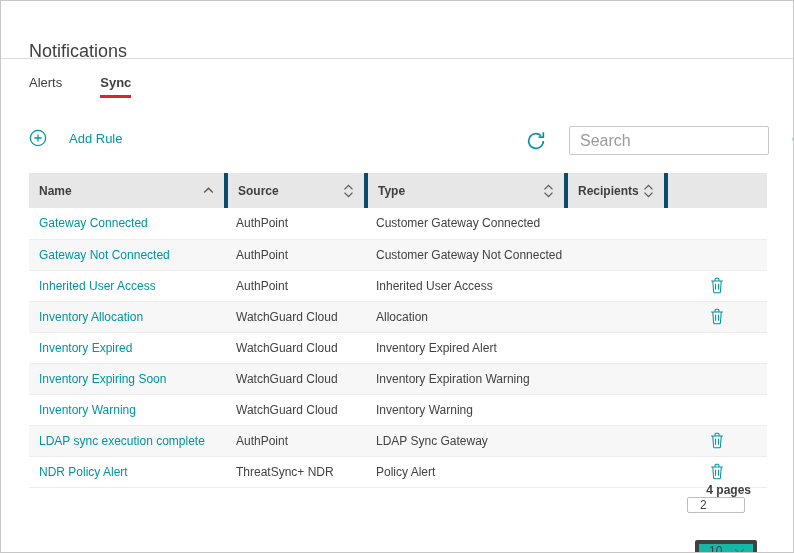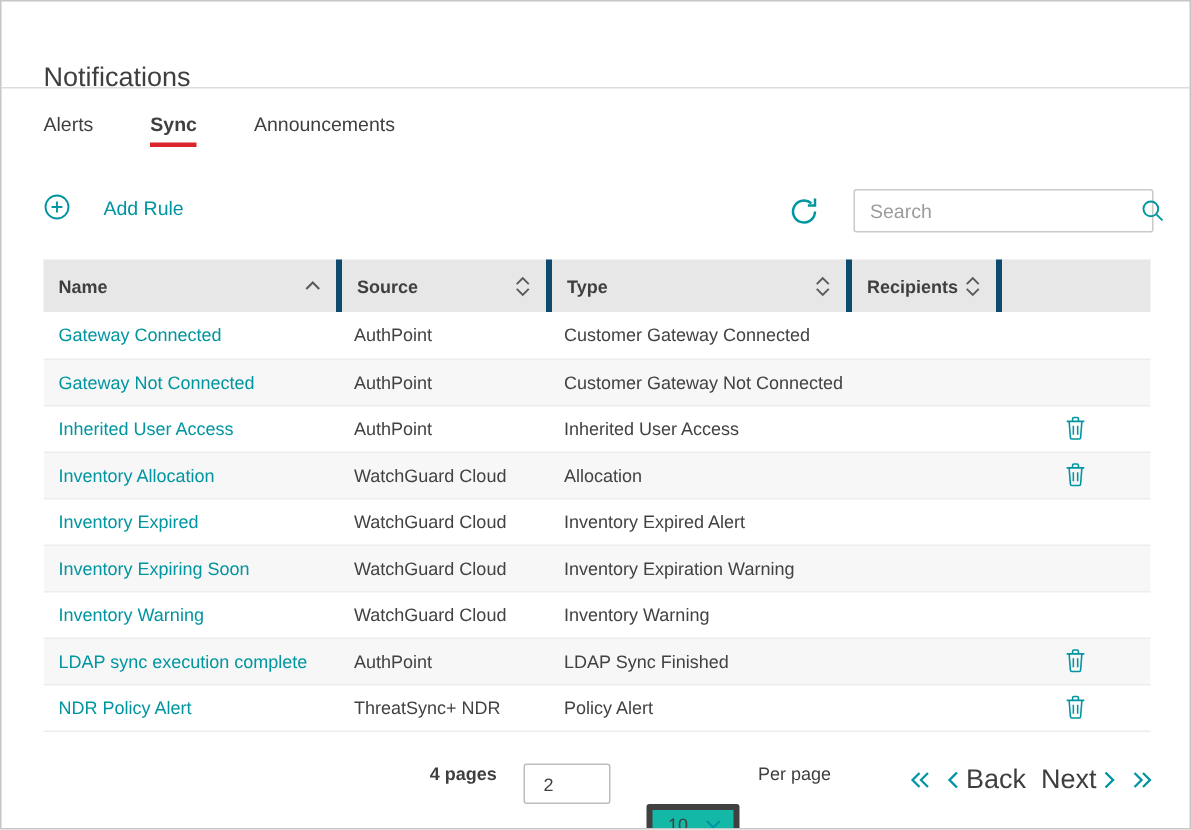--- a/index.html
+++ b/index.html
@@ -43,21 +43,21 @@
   }
   .search-box {
     position:absolute; right:0; top:0;
     width:200px; height:29px;
     border:1px solid #c9c9c9; border-radius:2px; background:#fff;
     display:flex; align-items:center;
   }
   .search-box input {
     flex:1; border:none; outline:none; background:transparent;
     font-family:"Liberation Sans", sans-serif;
-    font-size:13px; color:#424242; padding:0 4px 0 10px;
+    font-size:16px; color:#424242; padding:0 4px 0 10px;
   }
   .search-box input::placeholder { color:#9b9b9b; }
   .search-icon-wrap { width:28px; display:flex; justify-content:center; cursor:pointer; }
 
   table.rules-table {
     position:absolute; left:28px; top:172px; width:738px;
     border-collapse:collapse; table-layout:fixed; font-size:12px;
   }
   .rules-table th {
     background:#e7e7e7; height:35px; font-weight:700; color:#3f3f3f;
@@ -69,22 +69,22 @@
   .rules-table td {
     height:31px; padding:0 10px; color:#424242;
     border-bottom:1px solid #ededed; white-space:nowrap; overflow:hidden;
   }
   .rules-table tbody tr:nth-child(even) { background:#f7f7f7; }
   .rule-link { color:#0095a0; text-decoration:none; cursor:pointer; }
   td.action-cell { text-align:center; padding:0; }
   .trash-btn { background:none; border:none; cursor:pointer; padding:2px 4px; }
 
   .pagination {
-    position:absolute; right:24px; top:508px; height:28px;
-    display:flex; align-items:flex-start; font-size:12px; color:#3f3f3f;
+    position:absolute; right:24px; top:482px; height:28px;
+    display:flex; align-items:flex-end; font-size:12px; color:#3f3f3f;flex-direction:column;
   }
   .pages-label { font-weight:700; margin-right:18px; }
   .page-input {
     width:58px; height:27px; border:1px solid #bdbdbd; border-radius:2px;
     font-family:"Liberation Sans", sans-serif; font-size:12px; color:#424242;
     padding:0 0 0 12px; margin-right:24px; outline:none;
   }
   .per-page-select {
     width:62px; height:27px; border:4px solid #404040; border-radius:2px;
     display:flex; align-items:center; justify-content:space-between;
@@ -100,21 +100,20 @@
 </style>
 </head>
 <body>
 
 <h1 class="page-title">Notifications</h1>
 <div class="title-rule"></div>
 
 <div class="tabs">
   <div class="tab">Alerts</div>
   <div class="tab active">Sync</div>
-  <div class="tab">Announcements</div>
 </div>
 
 <div class="toolbar">
   <div class="add-rule">
     <span style="display:flex;">
       <svg width="18" height="18" viewBox="0 0 20 20">
           <circle cx="10" cy="10" r="8.5" fill="none" stroke="#0095a0" stroke-width="1.4"></circle>
           <path d="M10 6v8M6 10h8" stroke="#0095a0" stroke-width="1.4"></path>
         </svg>
     </span>
@@ -259,21 +258,21 @@
     <tr>
       <td><a class="rule-link">Inventory Warning</a></td>
       <td>WatchGuard Cloud</td>
       <td>Inventory Warning</td>
       <td></td>
       <td class="action-cell"></td>
     </tr>
     <tr>
       <td><a class="rule-link">LDAP sync execution complete</a></td>
       <td>AuthPoint</td>
-      <td>LDAP Sync Finished</td>
+      <td>LDAP Sync Gateway</td>
       <td></td>
       <td class="action-cell">
         <button class="trash-btn">
           <span style="display:flex;">
             <svg width="16" height="17" viewBox="0 0 24 26">
                 <path d="M3 6h18M9 6V3.5A1.5 1.5 0 0 1 10.5 2h3A1.5 1.5 0 0 1 15 3.5V6M5.5 6l1.3 16.5A1.5 1.5 0 0 0 8.3 24h7.4a1.5 1.5 0 0 0 1.5-1.5L18.5 6M9.8 10.5v9M14.2 10.5v9" fill="none" stroke="#0095a0" stroke-width="1.6"></path>
               </svg>
           </span>
         </button>
       </td>

